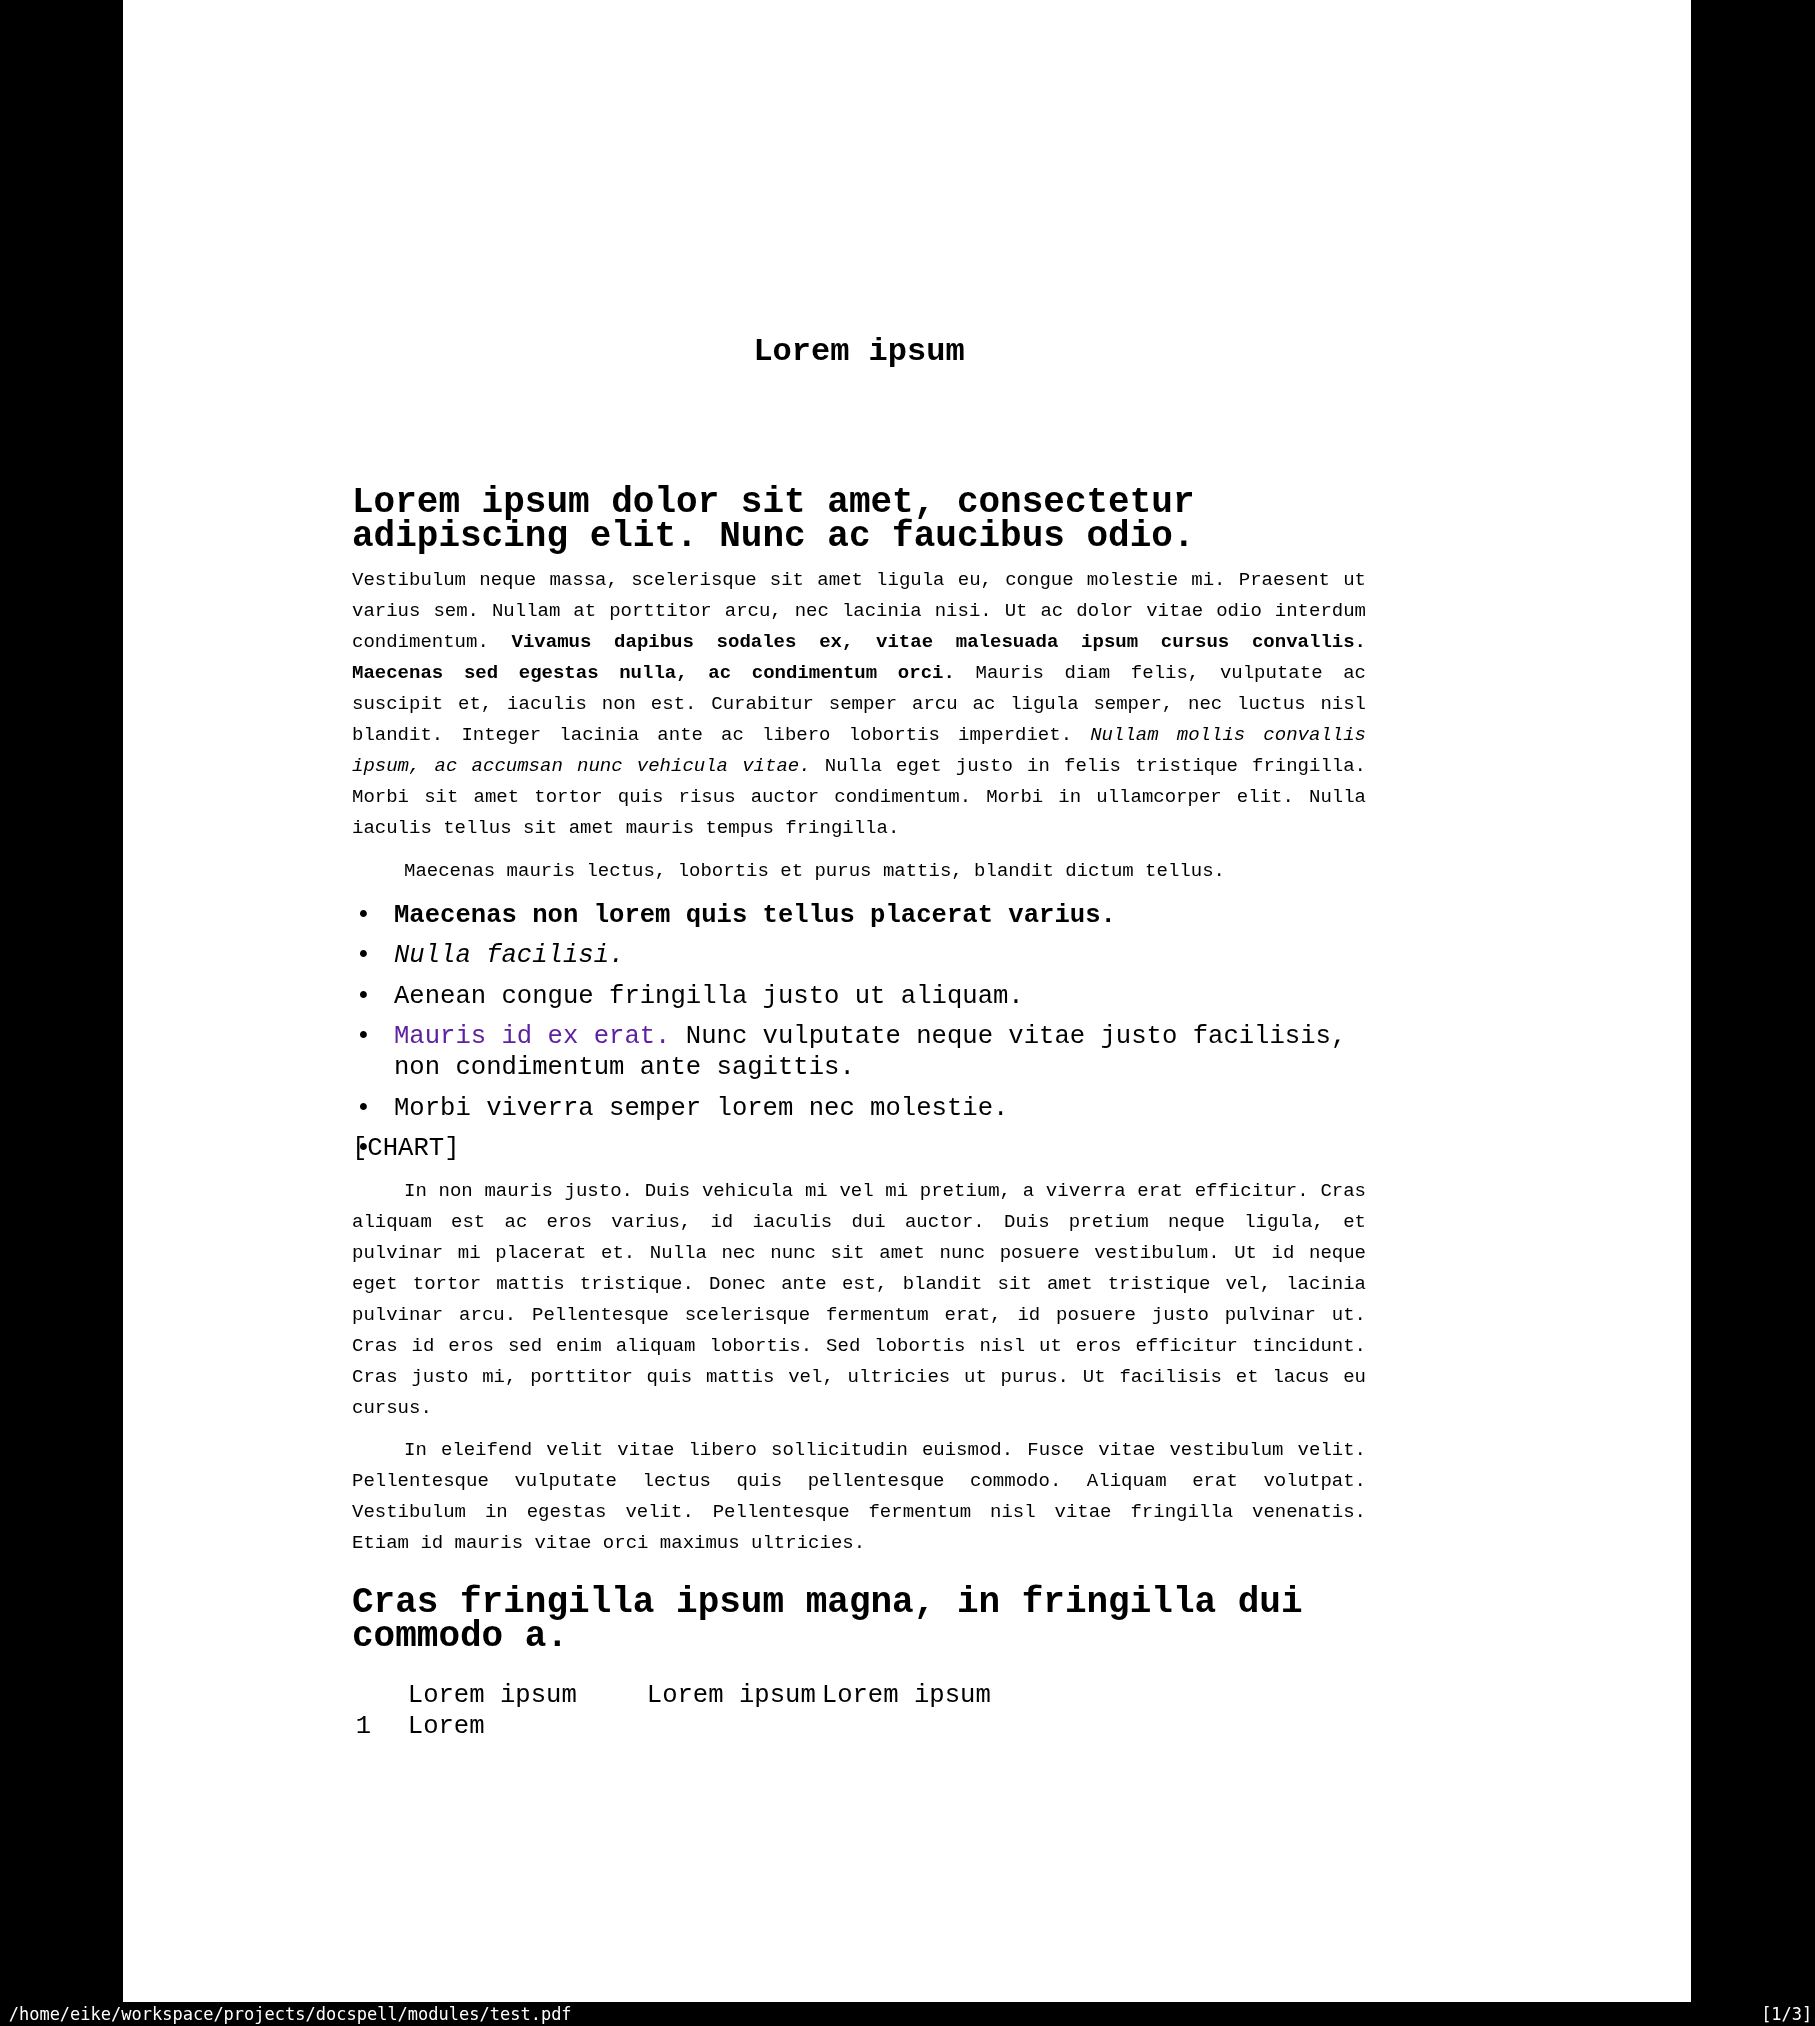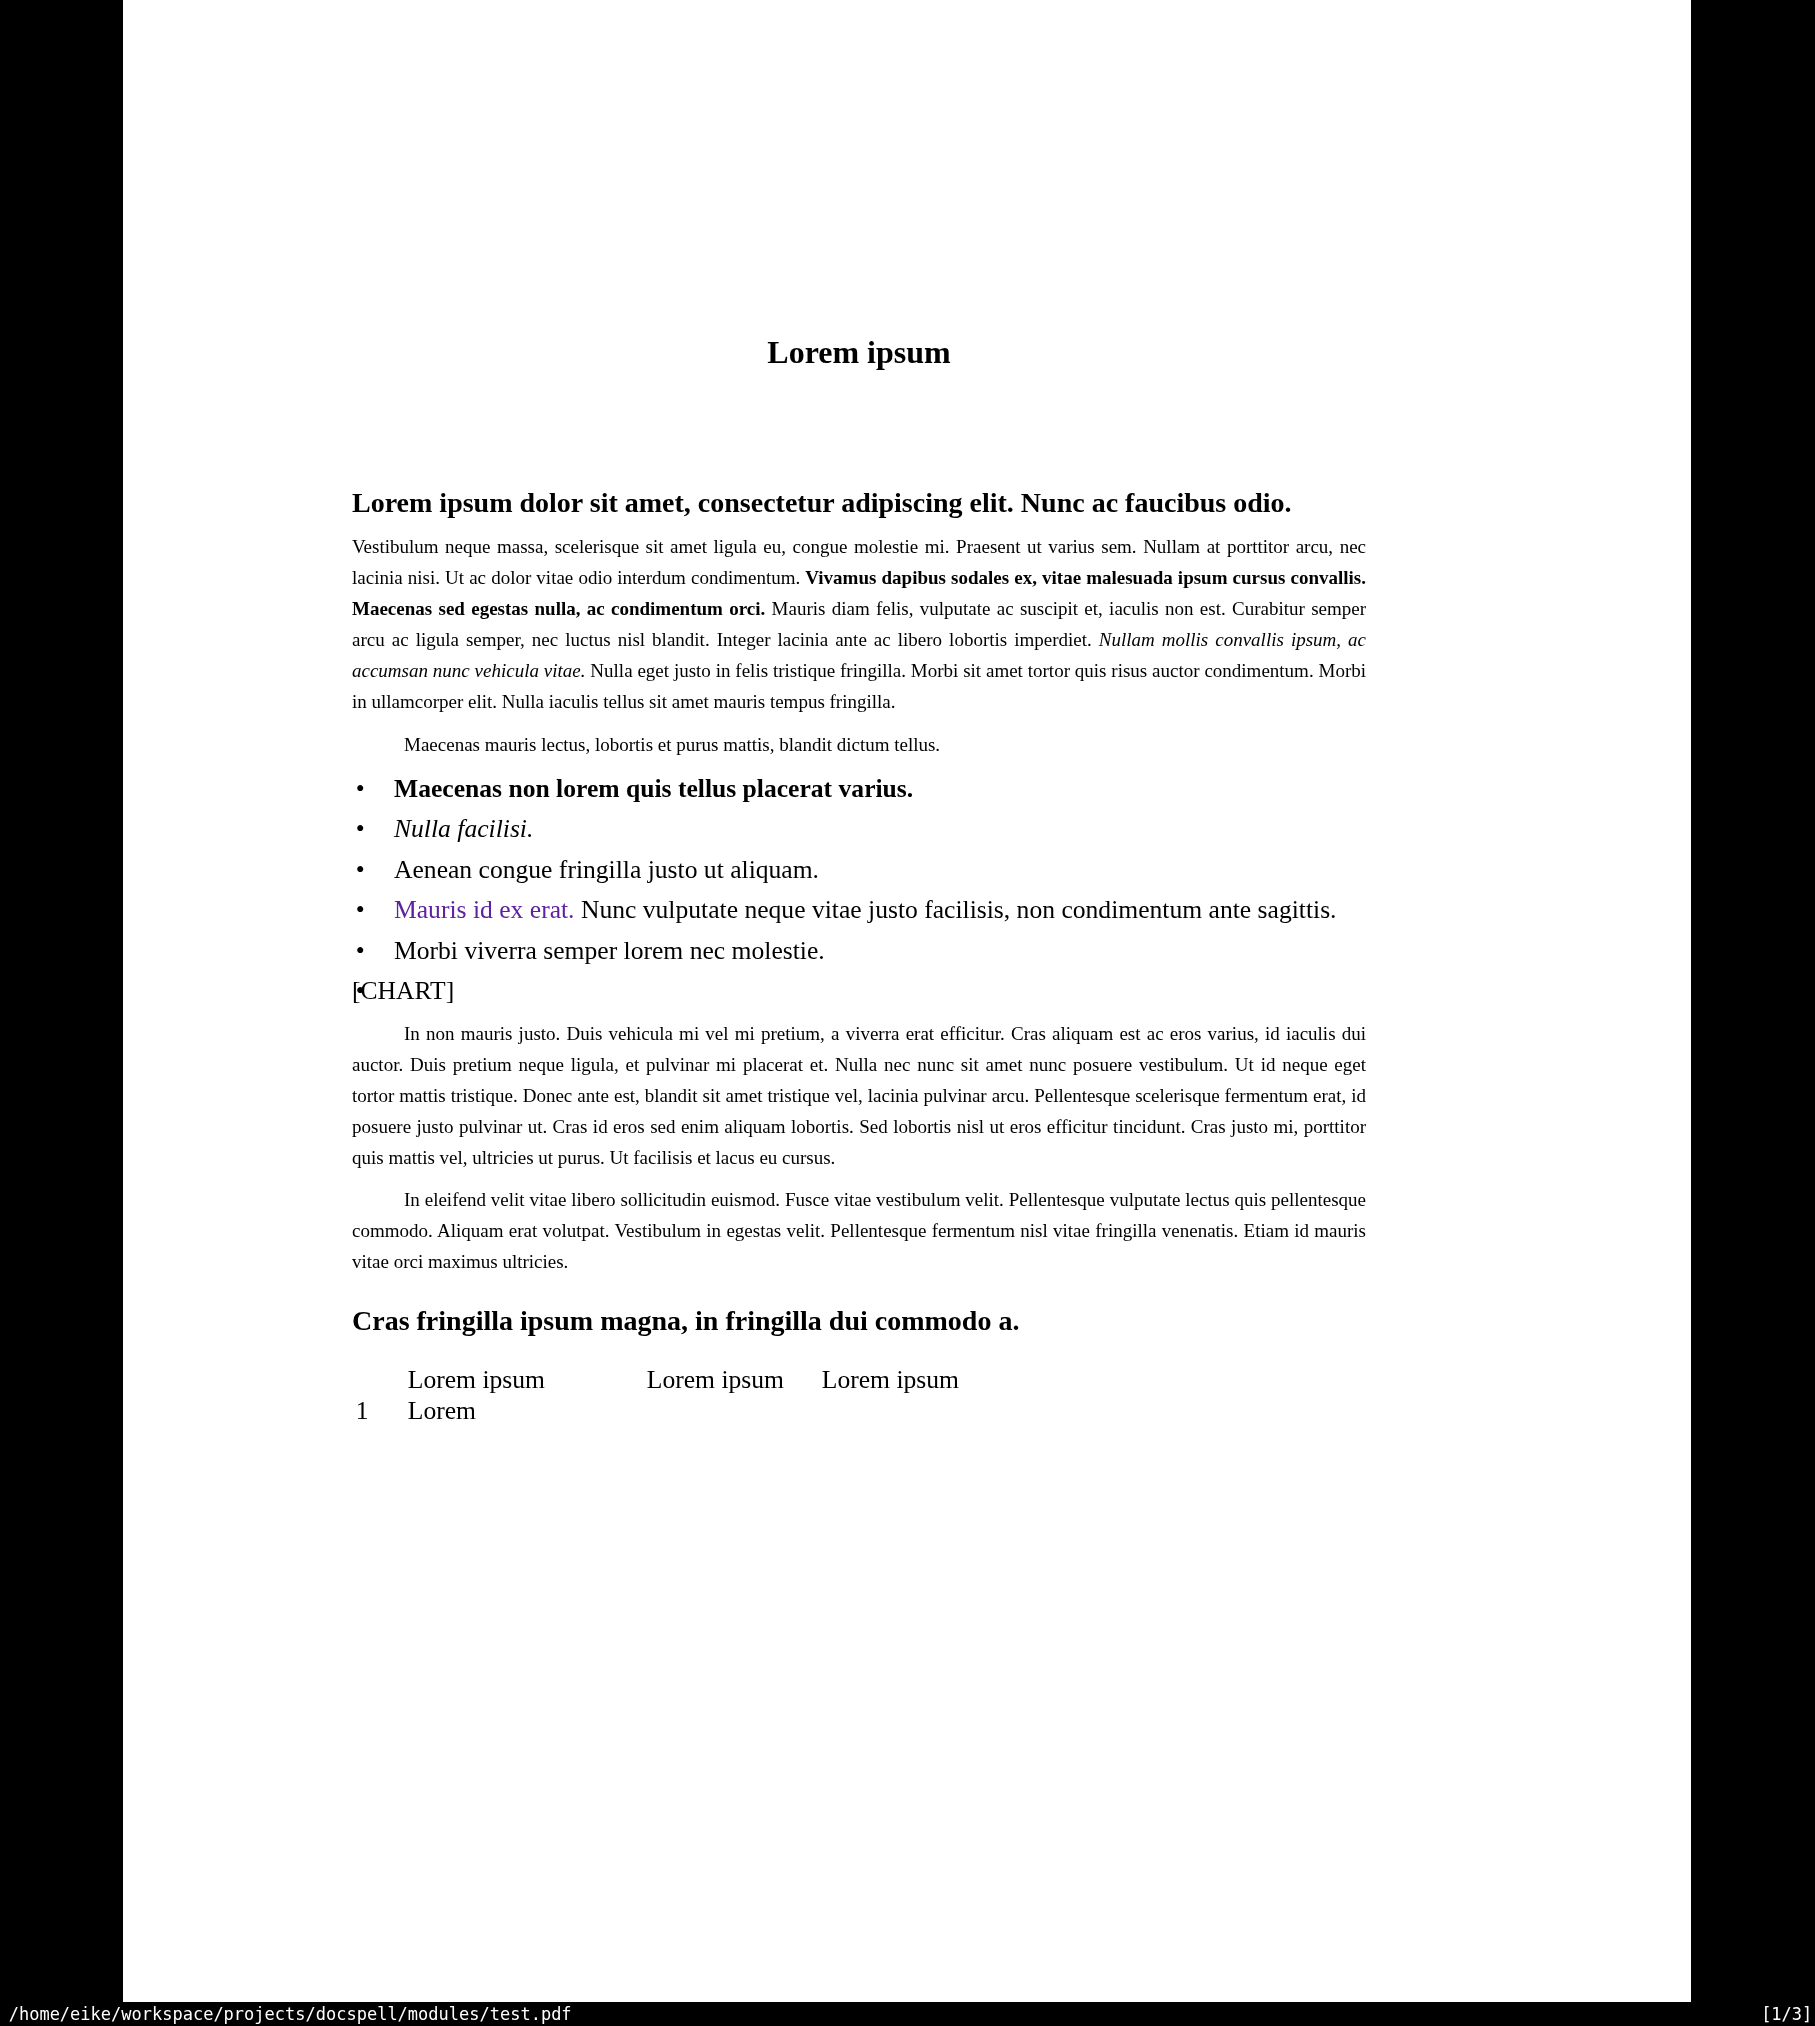--- a/index.html
+++ b/index.html
@@ -19,37 +19,38 @@
   }
   
   .page {
     position: absolute;
     left: 123px;
     top: 0;
     width: 1568px;
     height: 2002px;
     background: #ffffff;
     color: #000000;
+    font-family: Liberation Mono, monospace;
   }
   .textblock {
     position: absolute;
     left: 229px;
     top: 0;
     width: 1014px;
   }
   .doc-title {
     margin: 333px 0 0 0;
     font-size: 32px;
     line-height: 38px;
     font-weight: bold;
     text-align: center;
   }
   .sec-heading {
     margin: 115px 0 0 0;
-    font-size: 28px;
+    font-size: 36px;
     line-height: 34px;
     font-weight: bold;
   }
   .sec-heading.second {
     margin-top: 26.5px;
   }
   .body-par {
     margin: 11.4px 0 0 0;
     font-size: 19px;
     line-height: 31px;

